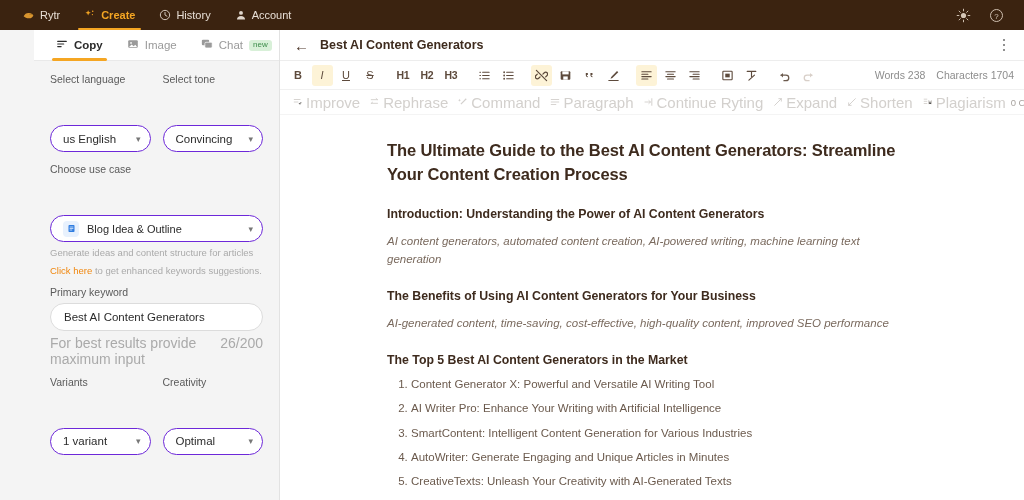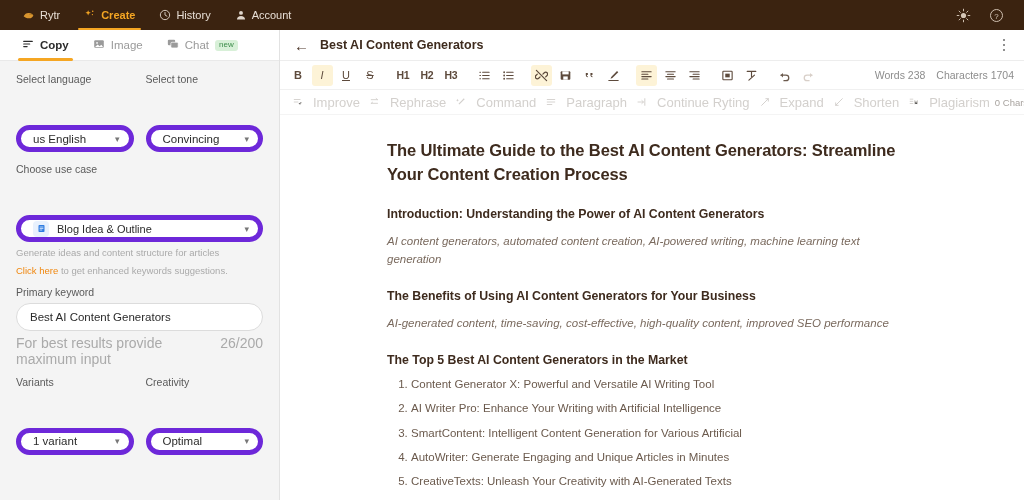--- a/index.html
+++ b/index.html
@@ -36,21 +36,21 @@
   .topnav-right .ico { cursor: pointer; opacity: .85; display: inline-flex; }
 
   
   .body-split { flex: 1; display: flex; min-height: 0; }
 
   
   .leftcol {
     width: 280px; min-width: 280px;
     background: #f4f4f4;
     border-right: 1px solid #e2e2e2;
-    display: flex; flex-direction: column;
+    display: flex; flex-direction: column; padding-left: 34px;
   }
   .subtabs {
     height: 31px; min-height: 31px;
     background: #ffffff;
     border-bottom: 1px solid #e9e9e9;
     display: flex; align-items: center; padding-left: 10px;
   }
   .subtab {
     display: flex; align-items: center; gap: 6px;
     height: 31px; padding: 0 12px;
@@ -67,21 +67,21 @@
     border-radius: 3px; padding: 1.5px 4px; line-height: 1;
     font-weight: normal;
   }
 
   .form { padding: 12px 16px 0 16px; flex: 1; overflow: hidden; }
   .row2 { display: flex; gap: 12px; }
   .fgroup { margin-bottom: 11px; }
   .fgroup.half { flex: 1; min-width: 0; }
   .flabel { font-size: 10.5px; color: #5a5a5a; margin-bottom: 5px; display: block; }
   .select {
-    height: 27px; background: #fff; border: 5px solid #6d28d9;
+    height: 27px; background: #fff; border: 1px solid #6d28d9;
     border-radius: 14px; display: flex; align-items: center;
     padding: 0 9px 0 12px; font-size: 11.5px; color: #2b2b2b;
     cursor: pointer; position: relative; margin-top: 40px;
   }
   .select .val { flex: 1; overflow: hidden; white-space: nowrap; text-overflow: ellipsis; }
   .chev { color: #777; font-size: 9px; margin-left: 4px; flex-shrink: 0; }
   .usecase-ico {
     width: 16px; height: 16px; border-radius: 4px;
     background: #e8f1fd; color: #2f7de1;
     display: inline-flex; align-items: center; justify-content: center;
@@ -133,22 +133,22 @@
   .tbtn.hx { font-size: 10.5px; font-weight: bold; letter-spacing: -.2px; }
   .tsep { width: 9px; flex-shrink: 0; }
   .counts { margin-left: auto; display: flex; gap: 11px; white-space: nowrap; }
   .counts span { font-size: 10.5px; color: #8d8d8d; }
 
   .actionbar {
     height: 25px; min-height: 25px; border-bottom: 1px solid #f4f4f4;
     display: flex; align-items: center; padding: 0 12px 0 8px;
   }
   .abtn {
-    display: inline-flex; align-items: center; gap: 10px;
-    font-size: 13px; color: #d3d0cd; padding: 0 5px;
+    display: inline-flex; align-items: center; gap: 3px;
+    font-size: 15px; color: #d3d0cd; padding: 0 5px;
     cursor: pointer; white-space: nowrap;
   }
   .abtn .ai { display: inline-flex; }
   .sel-count { margin-left: auto; font-size: 9.5px; color: #a8a39f; white-space: nowrap; }
 
   
   .docwrap { flex: 1; overflow: hidden; padding: 24px 0 0 0; }
   .doc { width: 530px; margin: 0 auto; color: #574337; }
   .doc h1 {
     font-size: 16.5px; font-weight: bold; line-height: 1.45;
@@ -559,21 +559,21 @@
           <div class="blk">
             <h3>The Benefits of Using AI Content Generators for Your Business</h3>
             <p class="kw">AI-generated content, time-saving, cost-effective, high-quality content, improved SEO performance</p>
           </div>
 
           <div class="blk">
             <h3 style="margin-bottom:7px;">The Top 5 Best AI Content Generators in the Market</h3>
             <ol>
               <li>Content Generator X: Powerful and Versatile AI Writing Tool</li>
               <li>AI Writer Pro: Enhance Your Writing with Artificial Intelligence</li>
-              <li>SmartContent: Intelligent Content Generation for Various Artificial</li>
+              <li>SmartContent: Intelligent Content Generation for Various Industries</li>
               <li>AutoWriter: Generate Engaging and Unique Articles in Minutes</li>
               <li>CreativeTexts: Unleash Your Creativity with AI-Generated Texts</li>
             </ol>
           </div>
 
         </div>
       </div>
 
     </div>
   </div>

